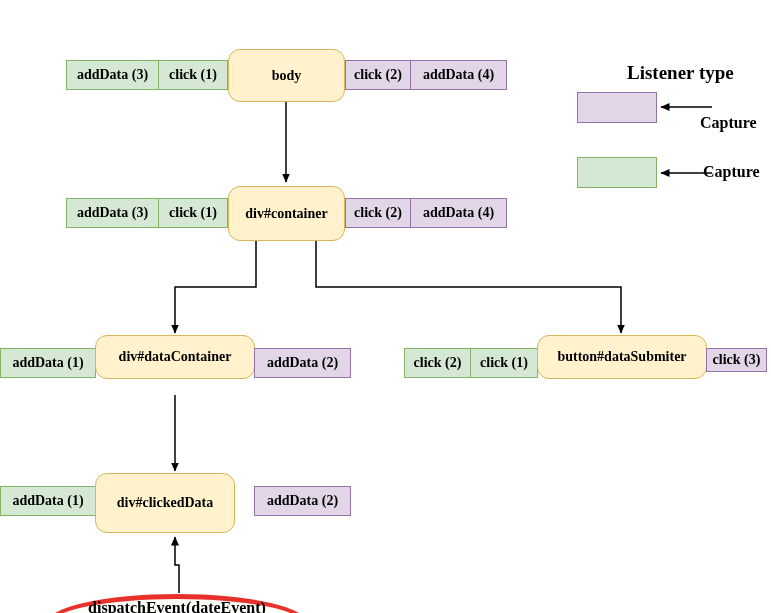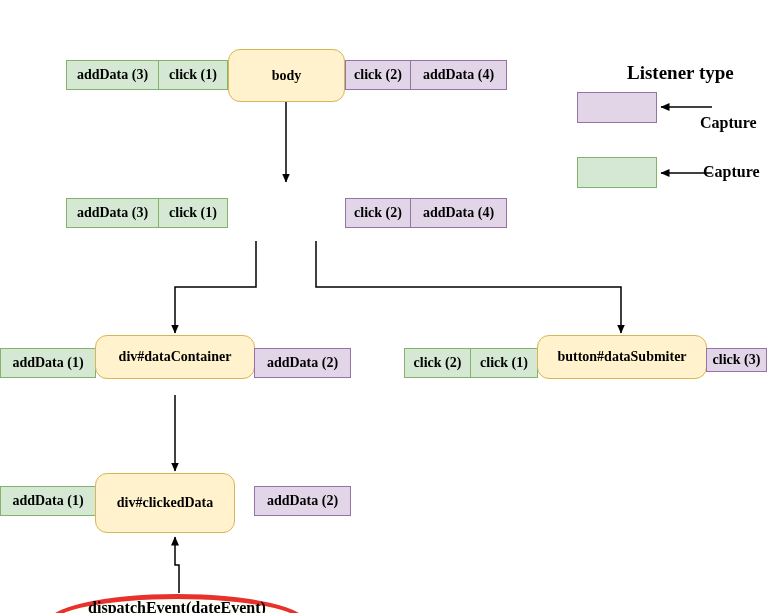--- a/index.html
+++ b/index.html
@@ -106,20 +106,23 @@
   <div class="tag bubble" style="left:66px;top:17px;width:93px;height:30px">addData (3)</div>
   <div class="tag bubble" style="left:158px;top:17px;width:70px;height:30px">click (1)</div>
   <div class="node" style="left:228px;top:6px;width:117px;height:53px">
     <span>body</span>
   </div>
   <div class="tag capture" style="left:345px;top:17px;width:66px;height:30px">click (2)</div>
   <div class="tag capture" style="left:410px;top:17px;width:97px;height:30px">addData (4)</div>
 
   <div class="tag bubble" style="left:66px;top:155px;width:93px;height:30px">addData (3)</div>
   <div class="tag bubble" style="left:158px;top:155px;width:70px;height:30px">click (1)</div>
+  <div class="node" style="left:228px;top:143px;width:117px;height:55px">
+    <span>div#container</span>
+  </div>
   <div class="tag capture" style="left:345px;top:155px;width:66px;height:30px">click (2)</div>
   <div class="tag capture" style="left:410px;top:155px;width:97px;height:30px">addData (4)</div>
 
   <div class="tag bubble" style="left:0px;top:305px;width:96px;height:30px">addData (1)</div>
   <div class="node" style="left:95px;top:292px;width:160px;height:44px">
     <span>div#dataContainer</span>
   </div>
   <div class="tag capture" style="left:254px;top:305px;width:97px;height:30px">addData (2)</div>
 
   <div class="tag bubble" style="left:404px;top:305px;width:67px;height:30px">click (2)</div>

